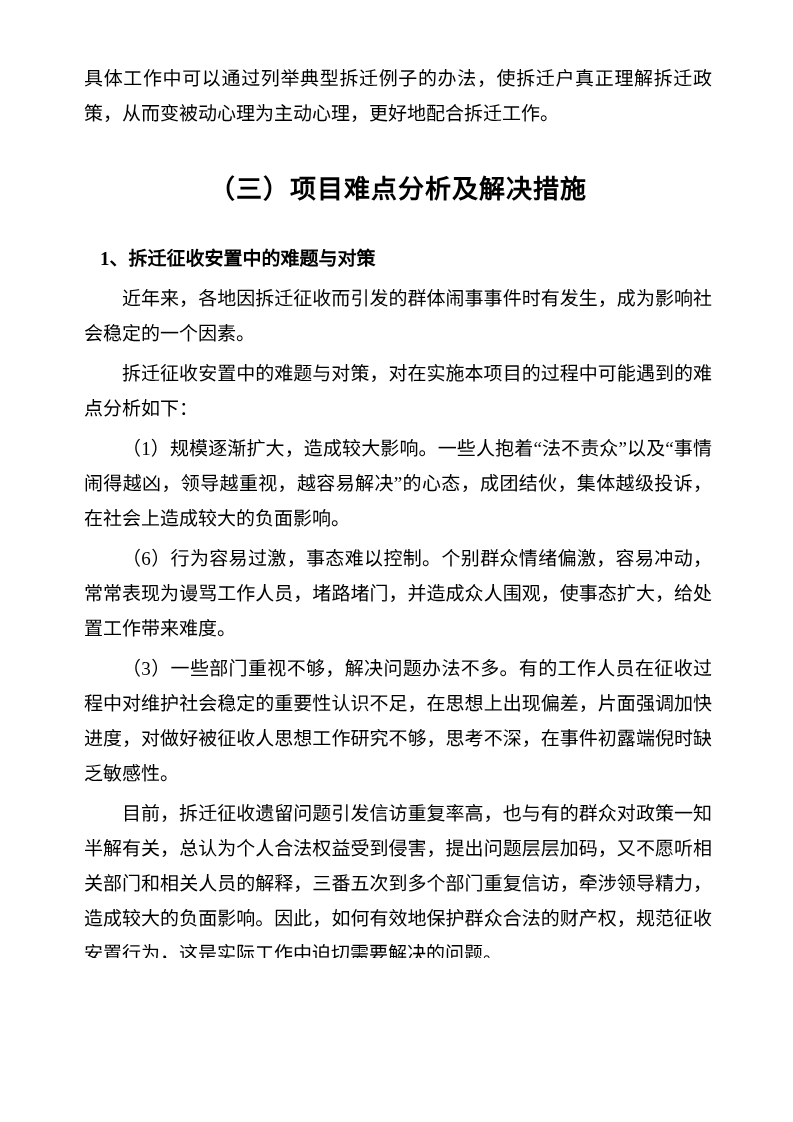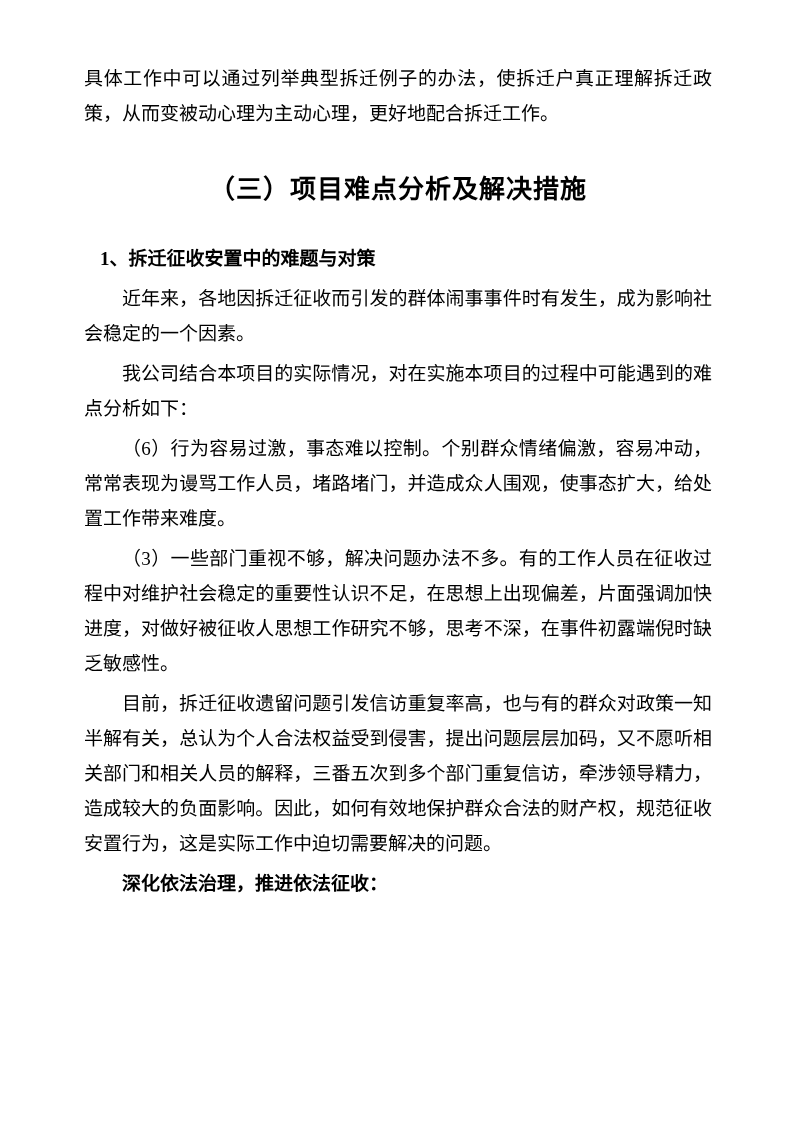--- a/index.html
+++ b/index.html
@@ -71,22 +71,23 @@
 <div class="page">
   <div class="content">
     <p class="para no-indent">具体工作中可以通过列举典型拆迁例子的办法，使拆迁户真正理解拆迁政策，从而变被动心理为主动心理，更好地配合拆迁工作。</p>
 
     <h2 class="section-heading">（三）项目难点分析及解决措施</h2>
 
     <h3 class="subsection-heading">1、拆迁征收安置中的难题与对策</h3>
 
     <p class="para">近年来，各地因拆迁征收而引发的群体闹事事件时有发生，成为影响社会稳定的一个因素。</p>
 
-    <p class="para">我公司结合本项目的实际情况，对在实施本项目的过程中可能遇到的难点分析如下：</p>
+    <p class="para">拆迁征收安置中的难题与对策，对在实施本项目的过程中可能遇到的难点分析如下：</p>
 
+    <p class="para">（1）规模逐渐扩大，造成较大影响。一些人抱着“法不责众”以及“事情闹得越凶，领导越重视，越容易解决”的心态，成团结伙，集体越级投诉，在社会上造成较大的负面影响。</p>
 
     <p class="para">（6）行为容易过激，事态难以控制。个别群众情绪偏激，容易冲动，常常表现为谩骂工作人员，堵路堵门，并造成众人围观，使事态扩大，给处置工作带来难度。</p>
 
     <p class="para">（3）一些部门重视不够，解决问题办法不多。有的工作人员在征收过程中对维护社会稳定的重要性认识不足，在思想上出现偏差，片面强调加快进度，对做好被征收人思想工作研究不够，思考不深，在事件初露端倪时缺乏敏感性。</p>
 
     <p class="para">目前，拆迁征收遗留问题引发信访重复率高，也与有的群众对政策一知半解有关，总认为个人合法权益受到侵害，提出问题层层加码，又不愿听相关部门和相关人员的解释，三番五次到多个部门重复信访，牵涉领导精力，造成较大的负面影响。因此，如何有效地保护群众合法的财产权，规范征收安置行为，这是实际工作中迫切需要解决的问题。</p>
 
     <p class="para bold-lead">深化依法治理，推进依法征收：</p>
   </div>
 

